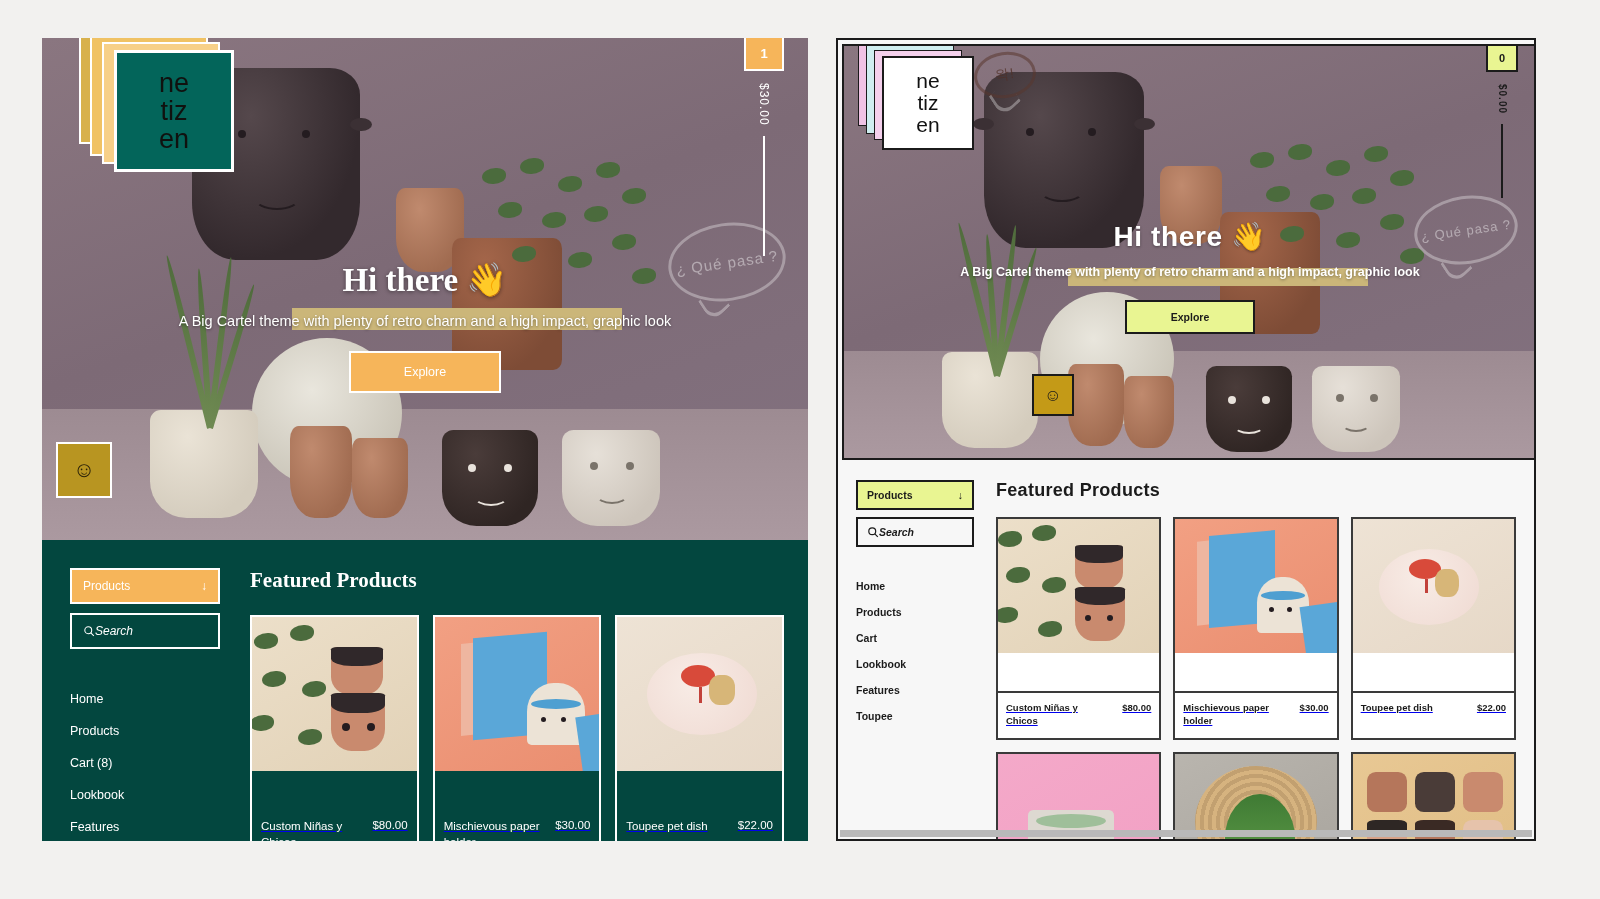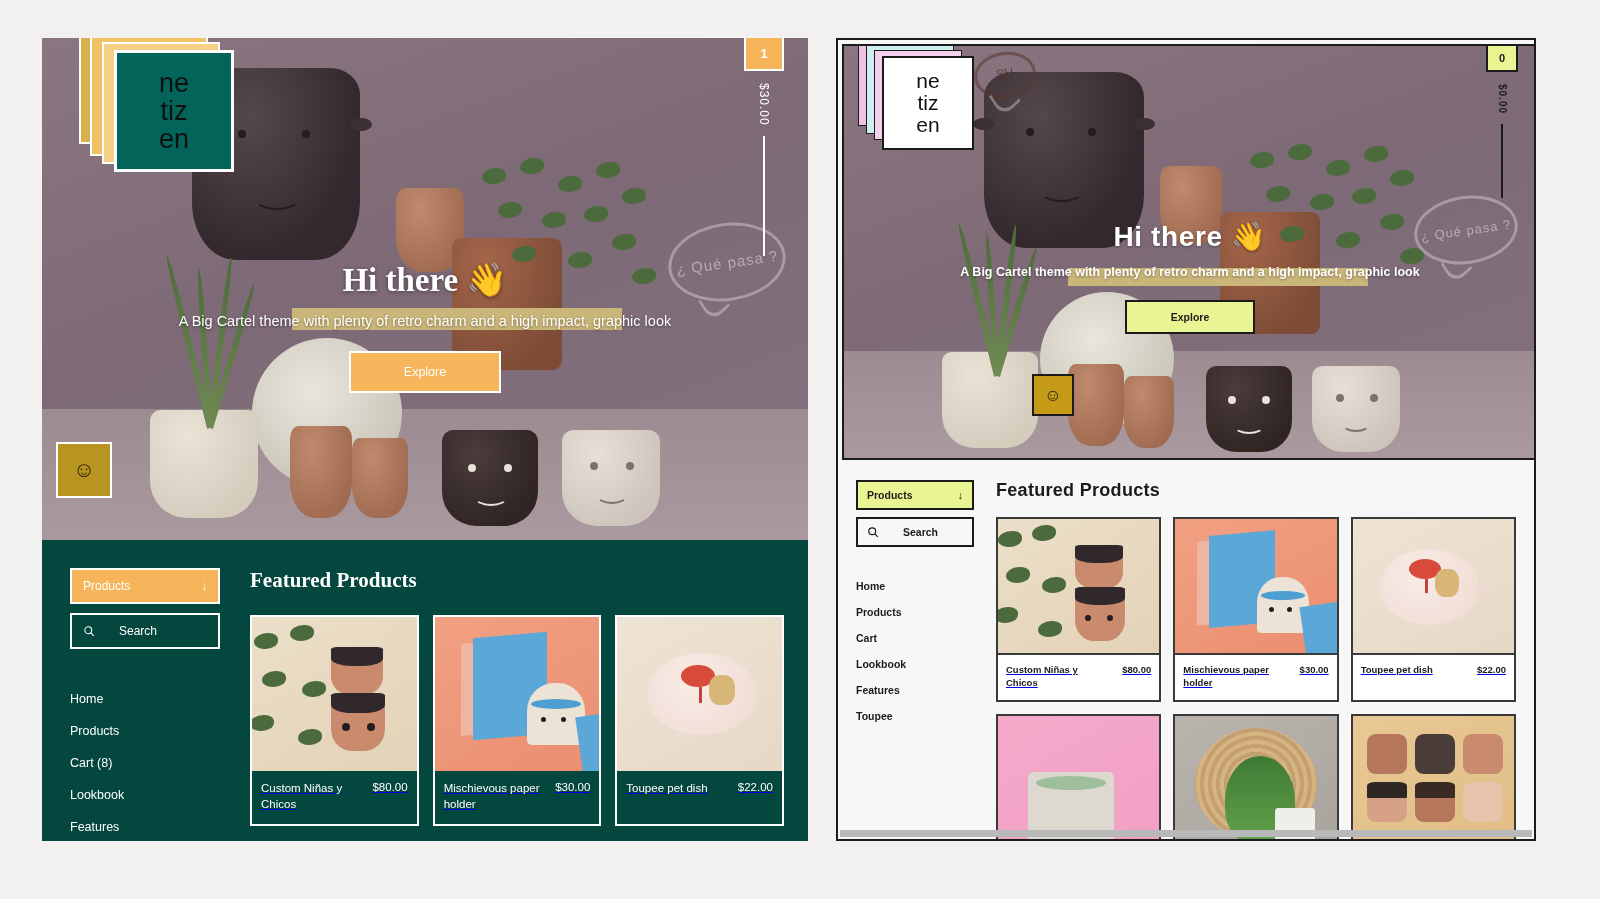--- a/index.html
+++ b/index.html
@@ -137,35 +137,35 @@
   .sidebar { flex:0 0 auto; }
   #sidebar-left { width:150px; }
   .dropdown {
     display:flex; align-items:center; justify-content:space-between;
     font-size:12px; cursor:pointer;
   }
   #dd-left {
     background:#f6b55a; color:#fff; border:2px solid #fff;
     padding:9px 11px; width:150px;
   }
-  .search-box { display:flex; align-items:center; gap:24px; font-size:12px; }
+  .search-box { display:flex; align-items:center; gap:0; font-size:12px;font-style:italic; }
   #search-left { border:2px solid #fff; color:#fff; padding:9px 11px; margin-top:9px; width:150px; }
   .search-ico { width:12px; height:12px; flex:0 0 auto; }
   .navlist { margin-top:34px; display:flex; flex-direction:column; }
   #nav-left a { color:#fff; font-size:12.5px; text-decoration:none; padding:9px 0; display:block; }
 
   .main { flex:1 1 auto; min-width:0; }
   .sec-title { }
   #title-left { color:#fff; font-family:"Liberation Serif", serif; font-weight:bold; font-size:21px; }
   .grid { display:grid; gap:14px; }
   #grid-left { grid-template-columns:repeat(3,1fr); margin-top:22px; }
   .card { overflow:hidden; }
   #grid-left .card { border:2px solid #fff; }
   .card-img { width:100%; height:154px; position:relative; overflow:hidden; }
-  .card-meta { display:flex; justify-content:space-between; gap:13px; align-items:flex-start; }
+  .card-meta { display:flex; justify-content:space-between; gap:13px; align-items:flex-start;margin-top:38px; }
   #grid-left .card-meta { background:#03473f; color:#fff; padding:10px 9px 12px; font-size:11.5px; }
   .card-name { line-height:1.35; }
   .card-price { white-space:nowrap; }
 
   
   #panel-right { left:836px; top:38px; width:700px; height:803px; background:#f7f7f7; border:2px solid #1b1b1b; }
   #hero-right { height:416px; margin:4px 4px 0 4px; border:2px solid #1b1b1b; }
   #logo-right .logo-main { background:#ffffff; border:2px solid #1b1b1b; color:#111; }
   #hero-right .hero-copy { top:174px; }
   #hero-right .hero-title {

